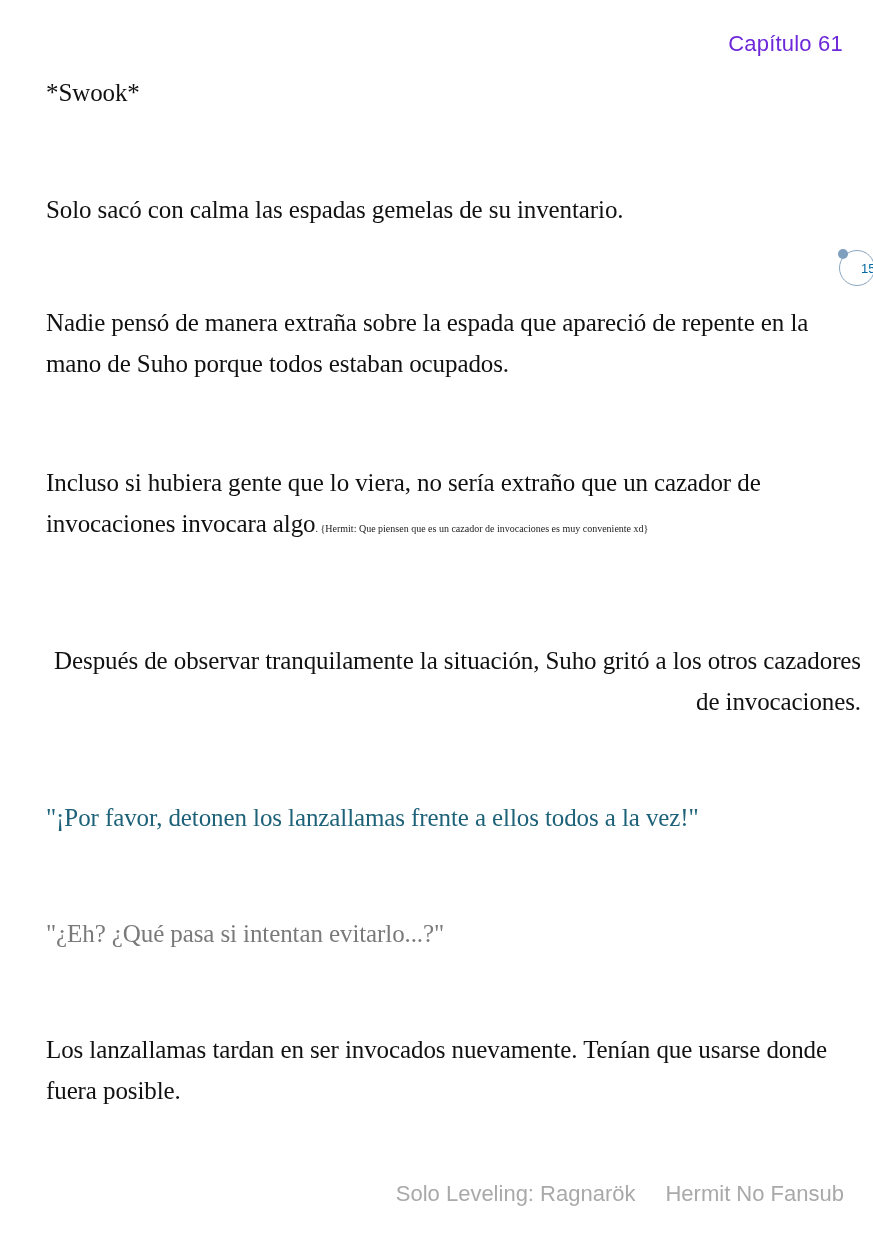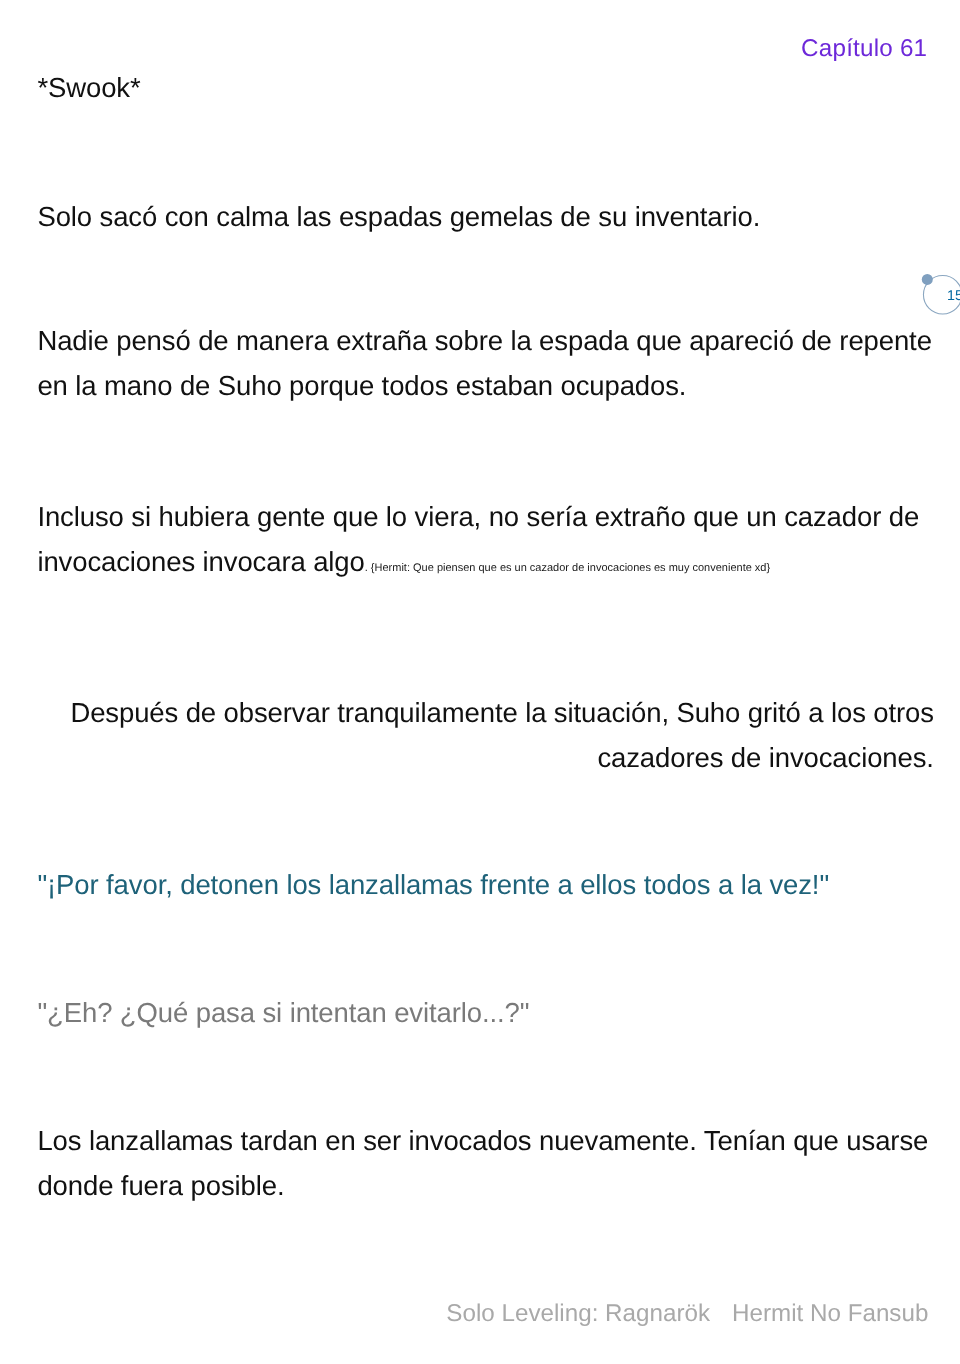--- a/index.html
+++ b/index.html
@@ -22,22 +22,23 @@
       font-size: 22px;
       color: #6d28d9;
       letter-spacing: 0.2px;
     }
     .para {
       position: absolute;
       left: 30px;
       width: 815px;
       font-size: 25px;
       line-height: 41px;
-      margin: 4px;
+      margin: 16px;
       letter-spacing: -0.1px;
+      font-family: Liberation Serif, serif;
     }
     .para.dialogue-blue { color: #1e6279; }
     .para.dialogue-gray { color: #7a7a7a; }
     .note {
       font-size: 10px;
       line-height: 28px;
       color: #1a1a1a;
       letter-spacing: 0;
     }
     .page-badge {
@@ -69,21 +70,21 @@
       color: #0369a1;
     }
     .footer {
       position: absolute;
       right: 29px;
       top: 1181px;
       font-size: 22px;
       color: #a9a9a9;
       white-space: nowrap;
     }
-    .footer span + span { margin-left: 20px; text-align: right; }
+    .footer span + span { margin-left: 30px; text-align: right; }
   </style>
 </head>
 <body>
 
 <div class="chapter-header">Capítulo 61</div>
 
 <p class="para" style="top:56px;">*Swook*</p>
 
 <p class="para" style="top:173px;">Solo sacó con calma las espadas gemelas de su inventario.</p>
 

